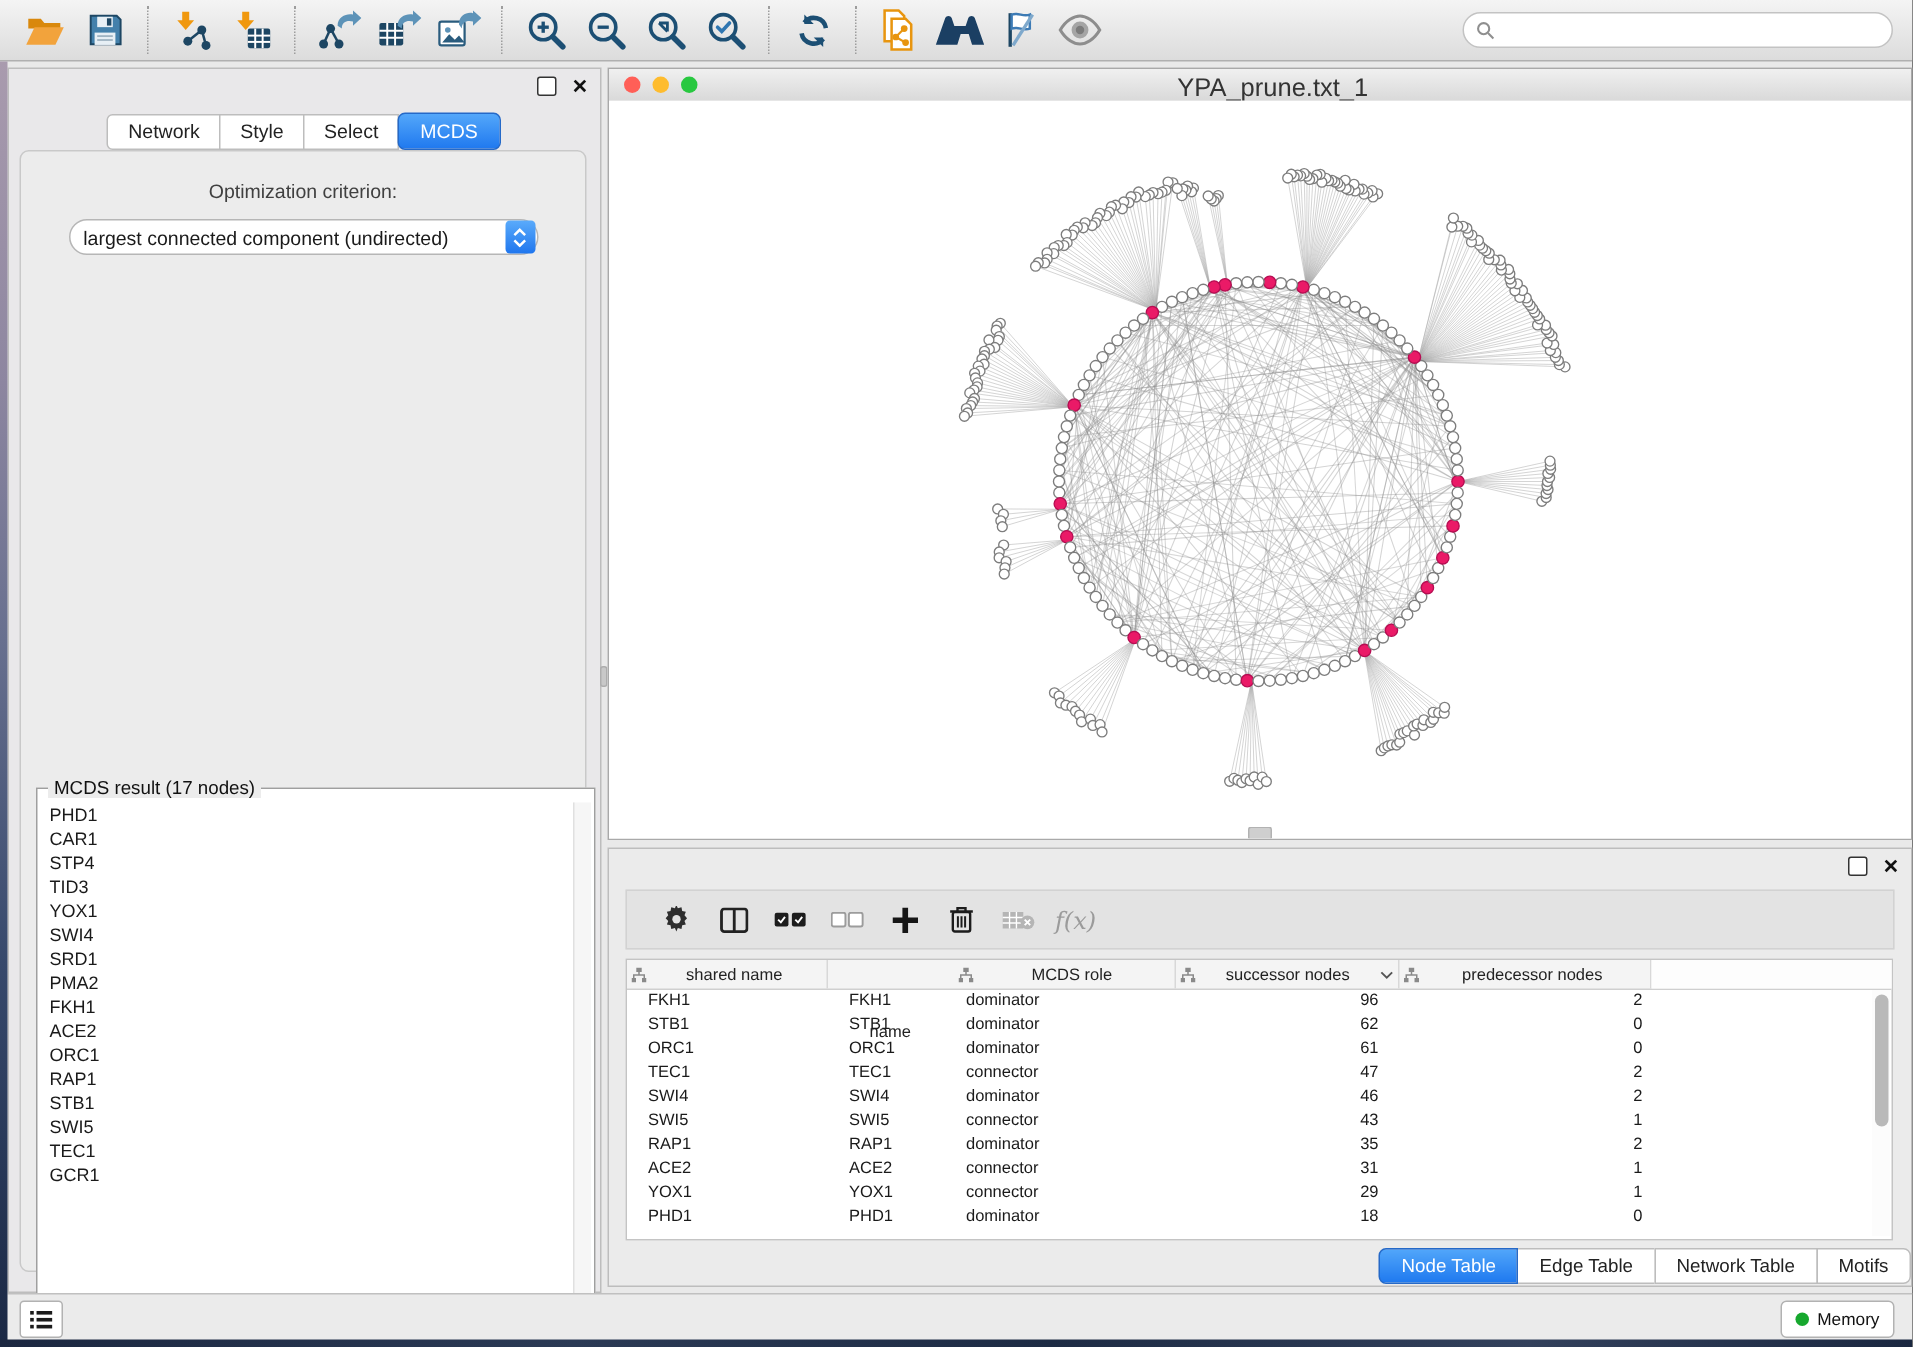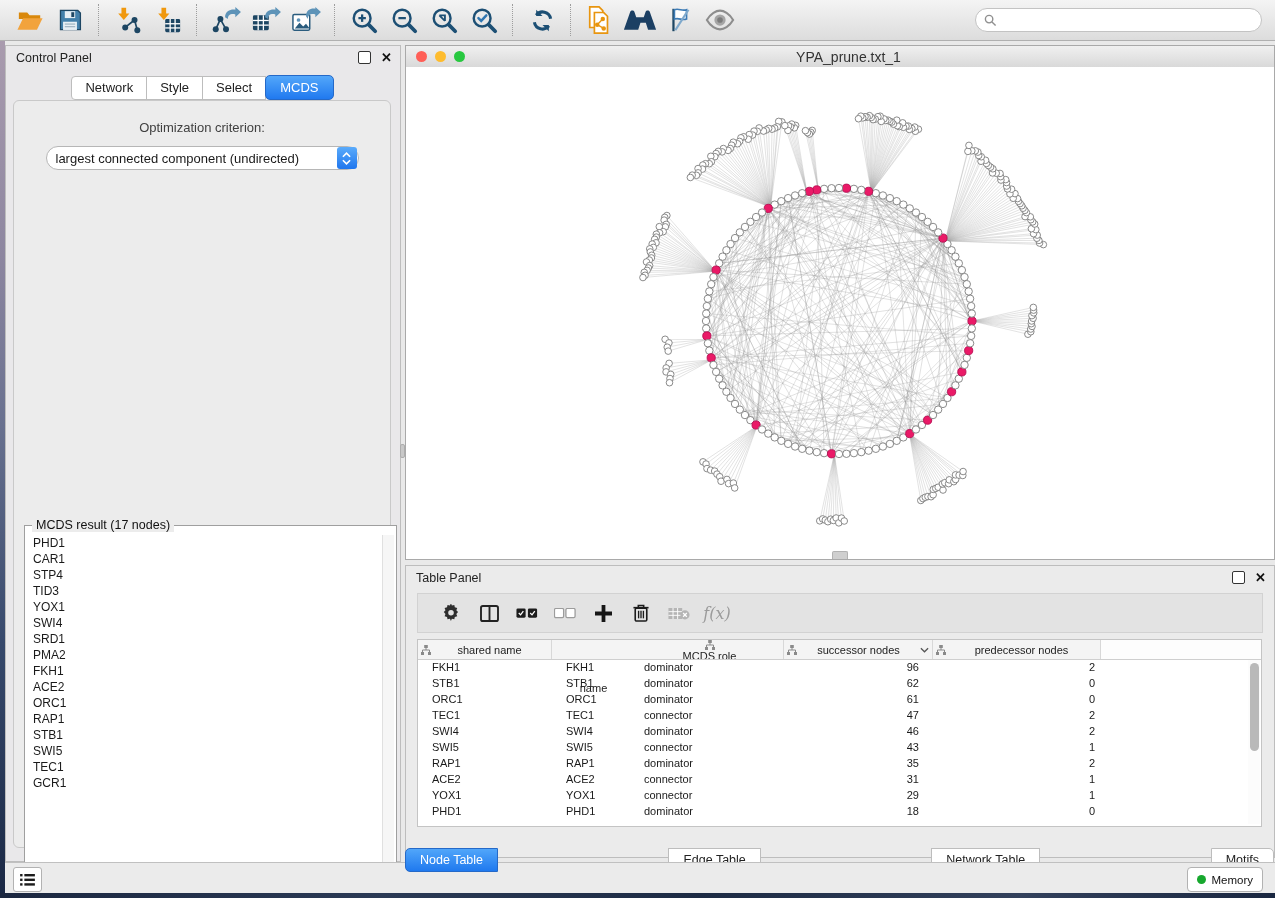--- a/index.html
+++ b/index.html
@@ -50,21 +50,21 @@
   .mcds-list{position:absolute;left:2px;top:9px;right:14px;bottom:3px;overflow:hidden;}
   .mcds-list div{font-size:12px;line-height:16px;padding-left:6px;}
   .gb-scroll{position:absolute;right:2px;top:9px;bottom:3px;width:11px;background:#f6f6f6;border-left:1px solid #e0e0e0;}
   
   .netwin{position:absolute;left:405px;top:45px;width:870px;height:515px;background:#fff;
           border:1px solid #a9a9a9;box-sizing:border-box;}
   .net-titlebar{position:absolute;left:0;top:0;right:0;height:21px;
                 background:linear-gradient(#f0f0f0,#d9d9d9);border-bottom:1px solid #ababab;}
   .lights{position:absolute;left:10px;top:5px;display:flex;gap:8px;}
   .light{width:11px;height:11px;border-radius:50%;}
-  .net-title{position:absolute;left:17px;right:0;top:3px;text-align:center;font-size:14px;color:#333;}
+  .net-title{position:absolute;left:17px;right:0;top:3px;text-align:center;font-size:17px;color:#333;}
   .net-canvas{position:absolute;left:0;top:21px;right:0;bottom:0;background:#fff;overflow:hidden;}
   .h-handle{position:absolute;left:50%;bottom:0;transform:translateX(-50%);width:14px;height:7px;
             background:#cfcfcf;border:1px solid #b2b2b2;border-bottom:none;border-radius:2px 2px 0 0;}
   .v-handle{position:absolute;left:400px;top:444px;width:5px;height:14px;background:#c8c8c8;
             border:1px solid #adadad;border-radius:2px;box-sizing:border-box;}
   
   .tpanel{position:absolute;left:405px;top:565px;width:870px;height:293px;background:#ebebeb;
           border:1px solid #bdbdbd;box-sizing:border-box;}
   .tp-toolbar{position:absolute;left:11px;right:11px;top:27px;height:40px;background:#e3e3e3;
               border:1px solid #d2d2d2;display:flex;align-items:center;padding-left:14px;gap:0;box-sizing:border-box;}
@@ -73,21 +73,21 @@
   .tp-table{position:absolute;left:11px;right:12px;top:73px;height:186px;background:#fff;border:1px solid #c4c4c4;}
   .t-head{display:flex;height:19px;background:#f4f4f4;border-bottom:1px solid #cfcfcf;font-size:11px;color:#222;}
   .th{display:flex;align-items:center;border-right:1px solid #d8d8d8;box-sizing:border-box;padding:0 3px;}
   .th .lbl{flex:1;text-align:center;white-space:nowrap;overflow:hidden;}
   .th.filler{flex:1;border-right:none;background:#fdfdfd;}
   .t-body{position:absolute;left:0;right:0;top:19px;bottom:0;overflow:hidden;}
   .t-row{display:flex;height:16px;font-size:11px;align-items:center;}
   .td{box-sizing:border-box;white-space:nowrap;overflow:hidden;}
   .t-scroll{position:absolute;right:1px;top:20px;bottom:2px;width:12px;background:#fcfcfc;}
   .t-thumb{position:absolute;left:1.5px;top:3px;width:9px;height:88px;background:#b9b9b9;border-radius:5px;}
-  .tp-tabs{position:absolute;left:0;right:0;top:282px;display:flex;justify-content:space-between;}
+  .tp-tabs{position:absolute;left:0;right:0;top:266px;display:flex;justify-content:flex-end;}
   .tp-tabs .seg{font-size:12.5px;padding:4px 14px;}
   .tp-tabs .seg.active{background:linear-gradient(#51a6fa,#1f79ef);color:#fff;border-color:#2569c8;
                        border-radius:5px 0 0 5px;margin-top:0;padding:4px 14px;}
   .tp-tabs .seg.last{border-radius:0 5px 5px 0;}
   
   .statusbar{position:absolute;left:5px;top:862px;width:1270px;height:31px;background:#ebebeb;
              border-top:1px solid #c0c0c0;}
   .list-btn{position:absolute;left:8px;top:4px;width:27px;height:23px;background:#fff;border:1px solid #b2b2b2;
             border-radius:3px;display:flex;align-items:center;justify-content:center;}
   .mem-btn{position:absolute;right:12px;top:4px;height:23px;background:#fff;border:1px solid #b2b2b2;
@@ -257,21 +257,20 @@
     <div class="searchbox">
       <svg width="13" height="13" viewBox="0 0 14 14">
         <circle cx="5.5" cy="5.5" r="4" fill="none" stroke="#8f8f8f" stroke-width="1.5"></circle>
         <line x1="8.6" y1="8.6" x2="12.5" y2="12.5" stroke="#8f8f8f" stroke-width="1.5"></line>
       </svg>
       <input value="" style="">
     </div>
   </div>
 
   <div class="cpanel">
-    <div class="win-title">Control Panel</div>
     <div class="win-btns">
       <div class="btn-float"></div>
       <div class="btn-close">✕</div>
     </div>
     <div class="cp-tabs" id="cp-tabs">
         <div class="seg first">Network</div>
         <div class="seg">Style</div>
         <div class="seg">Select</div>
         <div class="seg active">MCDS</div>
       </div>
@@ -1147,21 +1146,20 @@
           <circle cx="562.6654123201826" cy="283.59528421618984" r="4.1" fill="#ea1a67" stroke="#b60d52" stroke-width="0.9"></circle>
           <circle cx="564.1208454629253" cy="276.27832769953005" r="3.7" fill="#ffffff" stroke="#7d7d7d" stroke-width="0.9"></circle>
           <circle cx="565.1637239158013" cy="268.89127532174007" r="3.7" fill="#ffffff" stroke="#7d7d7d" stroke-width="0.9"></circle>
           <circle cx="565.7907663973696" cy="261.4573694825466" r="3.7" fill="#ffffff" stroke="#7d7d7d" stroke-width="0.9"></circle>
         </svg>
     </div>
     <div class="h-handle"></div>
   </div>
 
   <div class="tpanel">
-    <div class="win-title">Table Panel</div>
     <div class="win-btns">
       <div class="btn-float"></div>
       <div class="btn-close">✕</div>
     </div>
     <div class="tp-toolbar">
       <div class="tp-ic">
         <svg width="18" height="18" viewBox="0 0 20 20">
             <path d="M10 0l1.2 2.8 3-.7.6 3 3 .7-1.1 2.9 2.1 2.3-2.1 2.3 1.1 2.9-3 .7-.6 3-3-.7L10 22l-1.2-2.8-3 .7-.6-3-3-.7 1.1-2.9L1.2 11l2.1-2.3-1.1-2.9 3-.7.6-3 3 .7z" transform="scale(.9) translate(1,-1)" fill="#2e2e2e"></path>
             <circle cx="10" cy="9.8" r="3.1" fill="#e3e3e3"></circle>
           </svg>
@@ -1232,21 +1230,21 @@
               </g>
               <g stroke="#8a8a8a" stroke-width="1">
                 <path d="M5 3v2M1.5 7V5h7v2" fill="none"></path>
               </g>
             </svg>
             <span class="lbl">shared name</span>
           </div>
           <div class="th" style="width: 84px; margin-top: 48px;">
             <span class="lbl">name</span>
           </div>
-          <div class="th" style="width: 148px; flex-direction: column;">
+          <div class="th" style="width: 148px;">
             <svg width="10" height="10" viewBox="0 0 10 10">
               <g fill="#8a8a8a">
                 <rect x="3.2" y="0" width="3.6" height="3"></rect>
                 <rect x="0" y="7" width="3" height="3"></rect>
                 <rect x="7" y="7" width="3" height="3"></rect>
               </g>
               <g stroke="#8a8a8a" stroke-width="1">
                 <path d="M5 3v2M1.5 7V5h7v2" fill="none"></path>
               </g>
             </svg>

